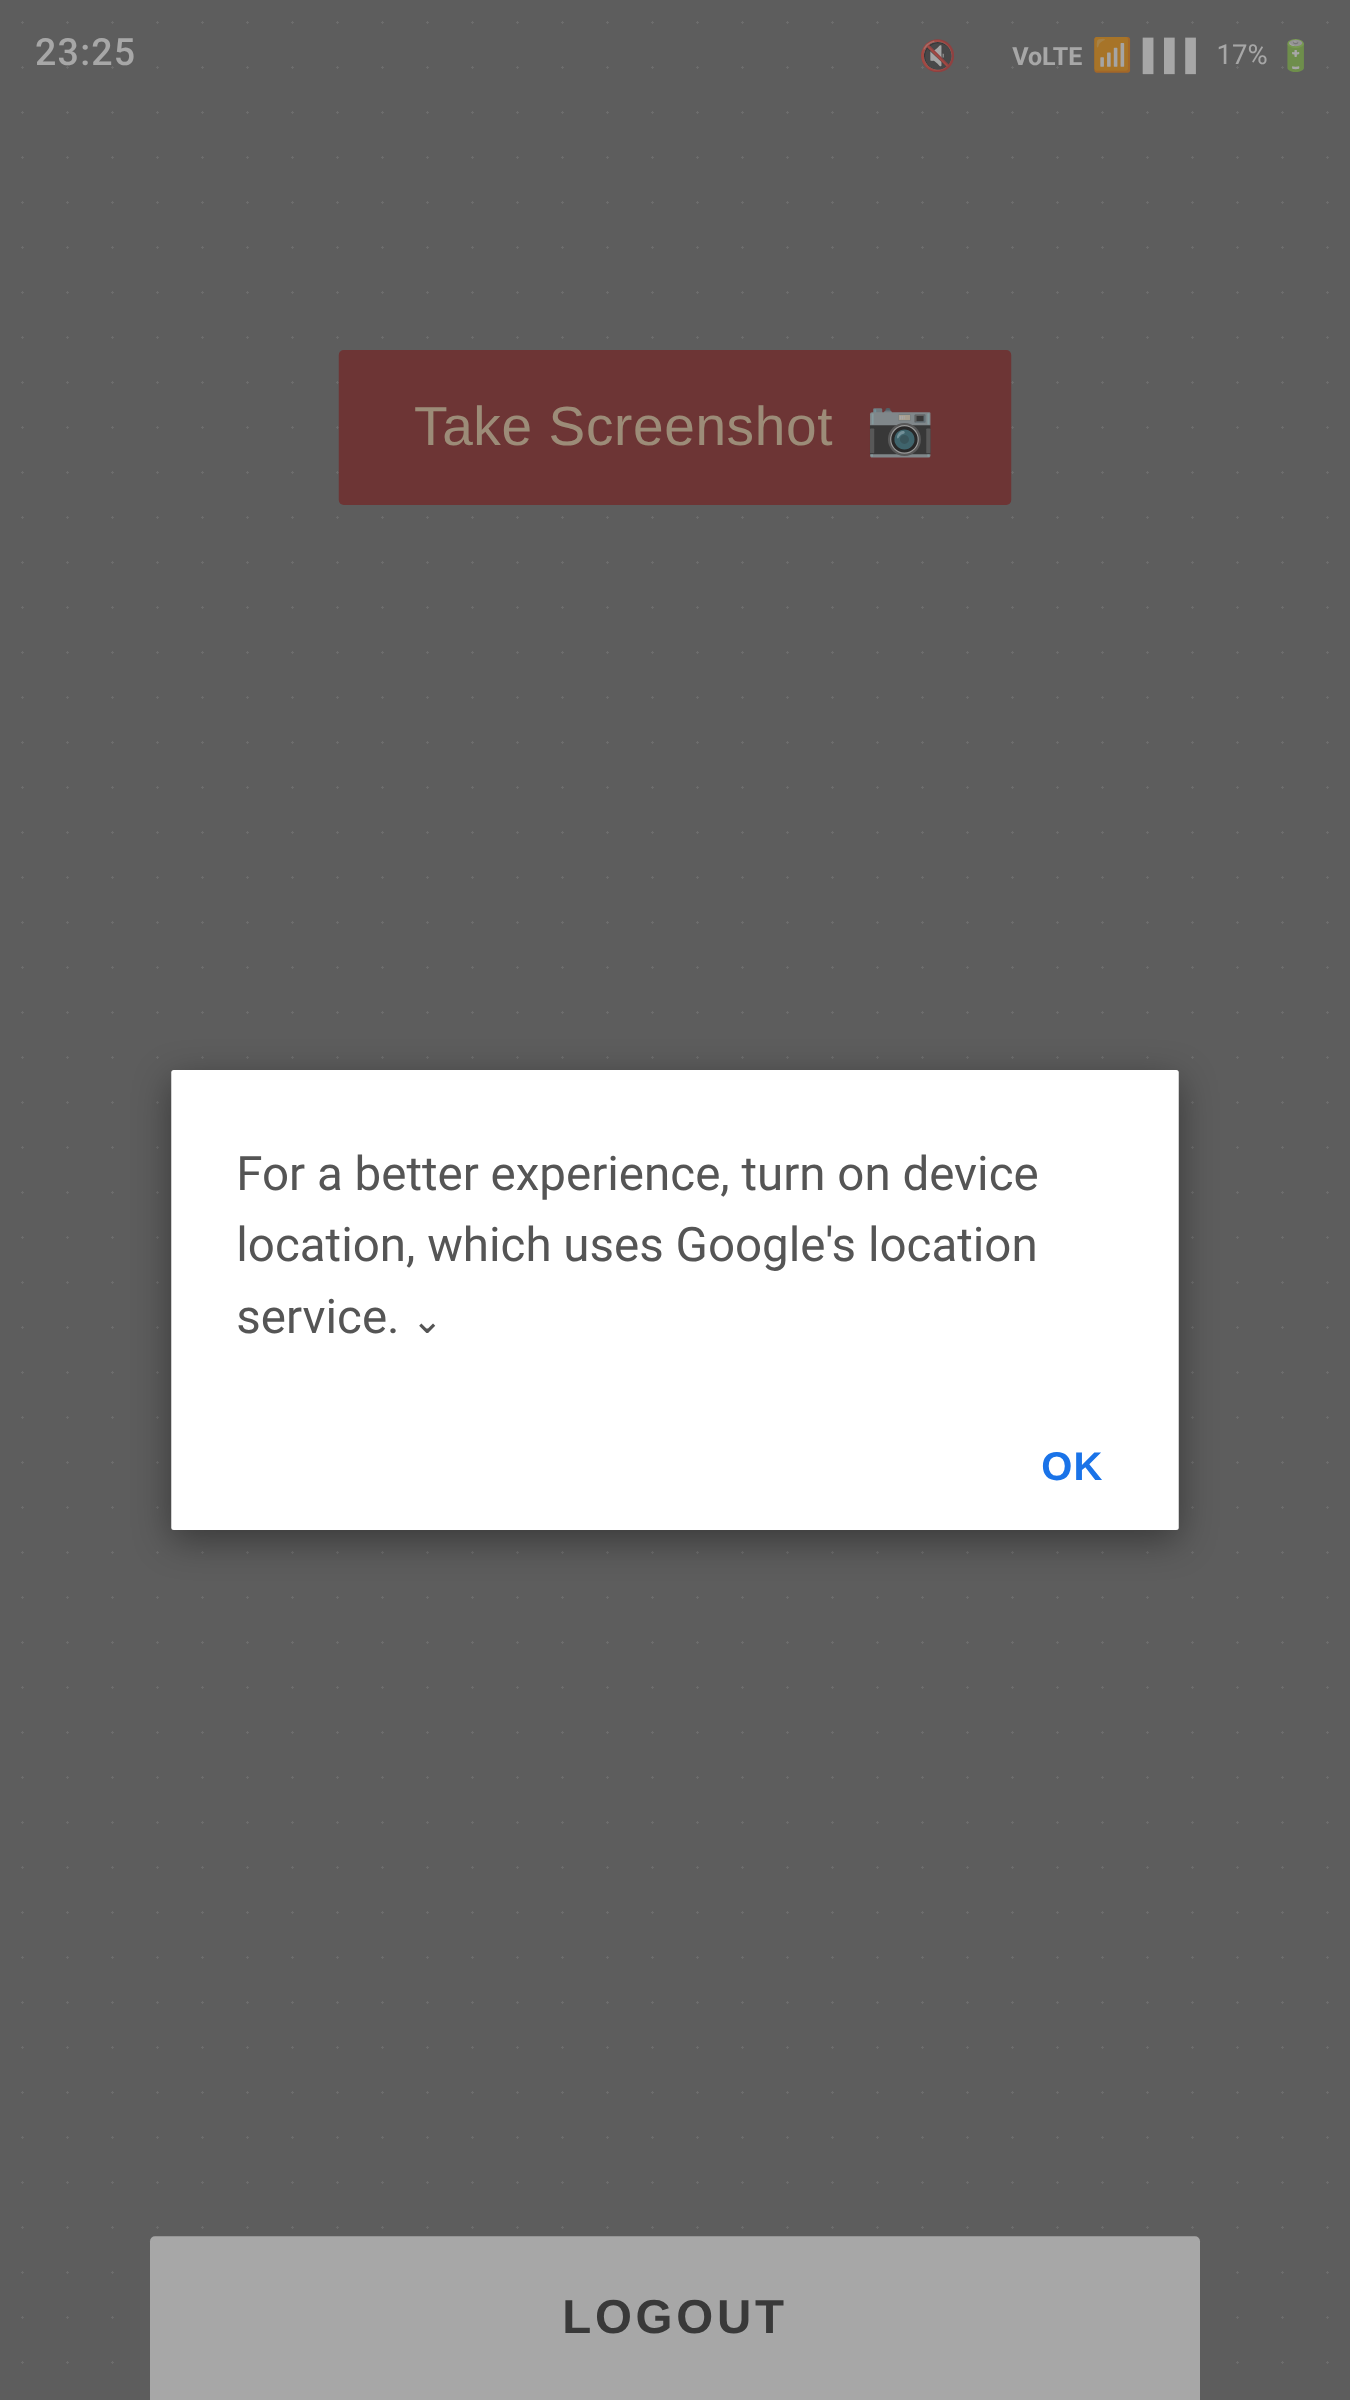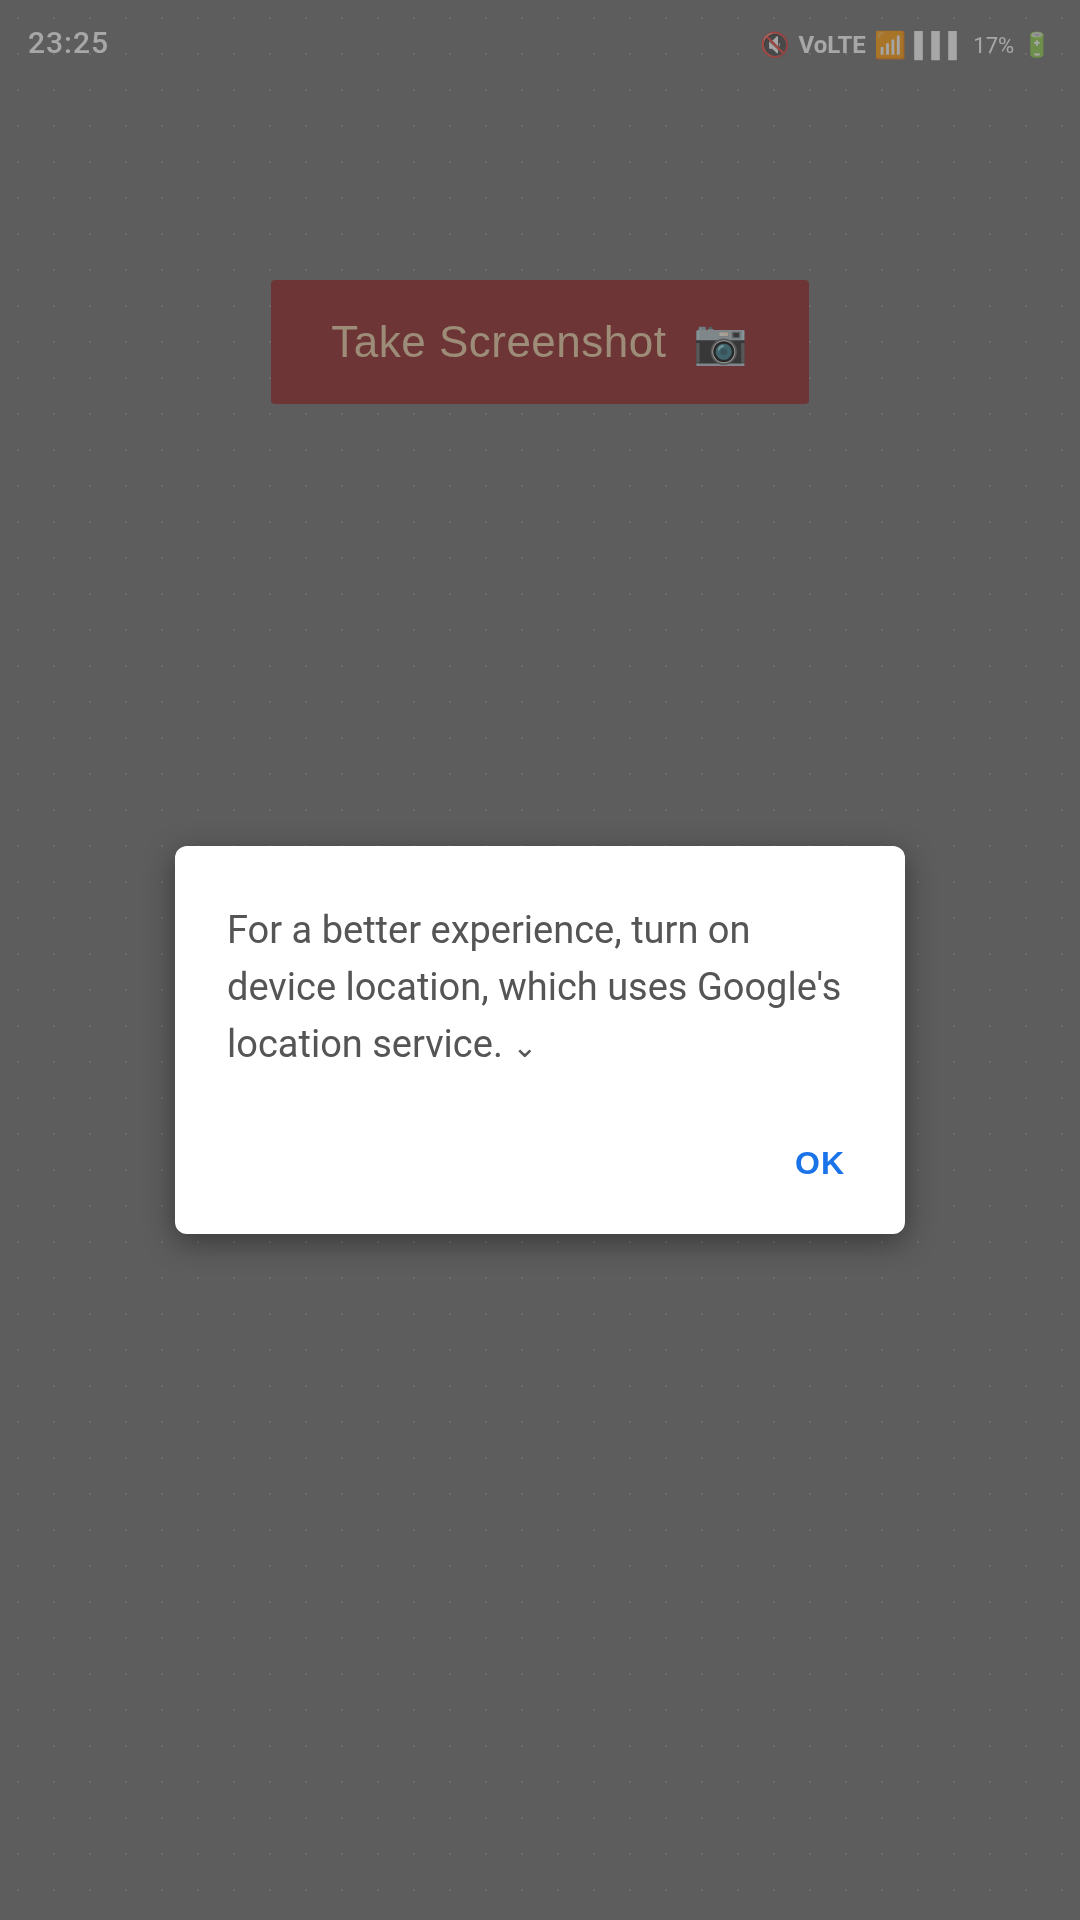--- a/index.html
+++ b/index.html
@@ -96,23 +96,23 @@
       height: 100%;
       background: rgba(80, 80, 80, 0.5);
       display: flex;
       align-items: center;
       justify-content: center;
       z-index: 100;
     }
 
     .dialog {
       background: #fff;
-      border-radius: 12px;
-      width: 730px;
-      padding: 56px 52px 40px 52px;
+      border-radius: 2px;
+      width: 806px;
+      padding: 56px 52px 20px 52px;
       box-shadow: 0 8px 30px rgba(0,0,0,0.4);
       position: relative;
       top: 80px;
     }
 
     .dialog-message {
       color: #555;
       font-size: 38px;
       line-height: 1.5;
       font-weight: 400;
@@ -169,39 +169,42 @@
   </style>
 </head>
 <body>
 
 <div class="status-bar">
   <span class="status-time">23:25</span>
   <div class="status-icons">
 
     <span style="font-size:24px; color:#fff;">🔇</span>
 
-    <span style="font-size:24px; color:#fff; font-weight:bold;">VoLTE</span>
+    <span style="font-size:20px; color:#fff; font-weight:bold;margin-left:36px;">VoLTE</span>
 
     <span style="font-size:26px; color:#fff;">📶</span>
 
     <span style="font-size:24px; color:#fff;">▌▌▌</span>
 
     <span class="status-battery-text">17%</span>
 
     <span style="font-size:24px; color:#fff;">🔋</span>
   </div>
 </div>
 
 <div class="main-content">
 
   <button class="screenshot-btn">
     <span>Take Screenshot</span>
     <span class="camera-emoji">📷</span>
   </button>
 
+  <div class="logout-container">
+    <button class="logout-btn">LOGOUT</button>
+  </div>
 
 </div>
 
 <div class="dialog-overlay">
   <div class="dialog">
     <p class="dialog-message">
       <span>For a better experience, turn on device location, which uses Google's location service.</span>
       <span class="dialog-chevron"> ⌄</span>
     </p>
     <div class="dialog-actions">

